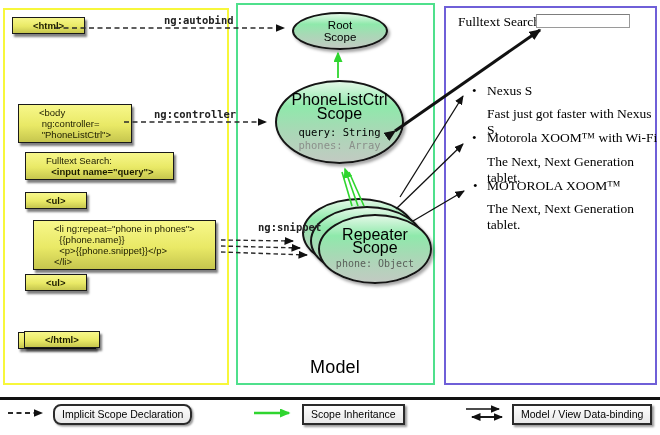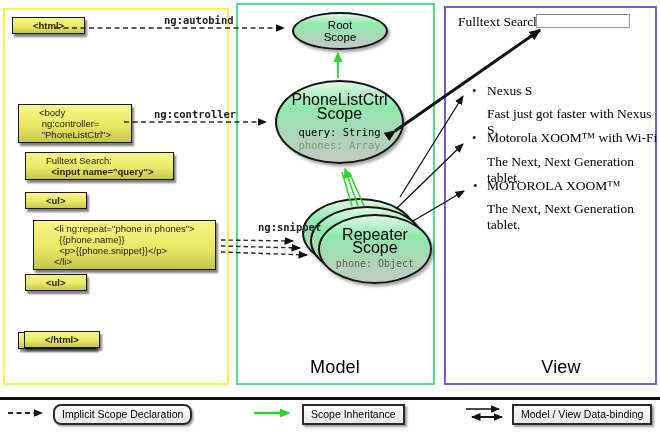--- a/index.html
+++ b/index.html
@@ -50,21 +50,20 @@
 </head>
 <body>
 
 <div class="stage">
 
   <div class="panel template"></div>
   <div class="panel model"></div>
   <div class="panel view"></div>
 
   <div class="panel-label" style="left:285px;top:357px;width:100px;">Model</div>
-  <div class="panel-label" style="left:511px;top:357px;width:100px;">View</div>
 
   <div class="code b" style="left:12px;top:17px;">&lt;html&gt;</div>
   <div class="code" style="left:18px;top:104px;">&lt;body
  ng:controller=
  "PhoneListCtrl"&gt;</div>
   <div class="code" style="left:25px;top:152px;"><span>Fulltext Search:</span><br><span class="bold-line">  &lt;input name="query"&gt;</span></div>
   <div class="code b" style="left:25px;top:192px;">&lt;ul&gt;</div>
   <div class="code" style="left:33px;top:220px;">&lt;li ng:repeat="phone in phones"&gt;
   {{phone.name}}
   &lt;p&gt;{{phone.snippet}}&lt;/p&gt;

